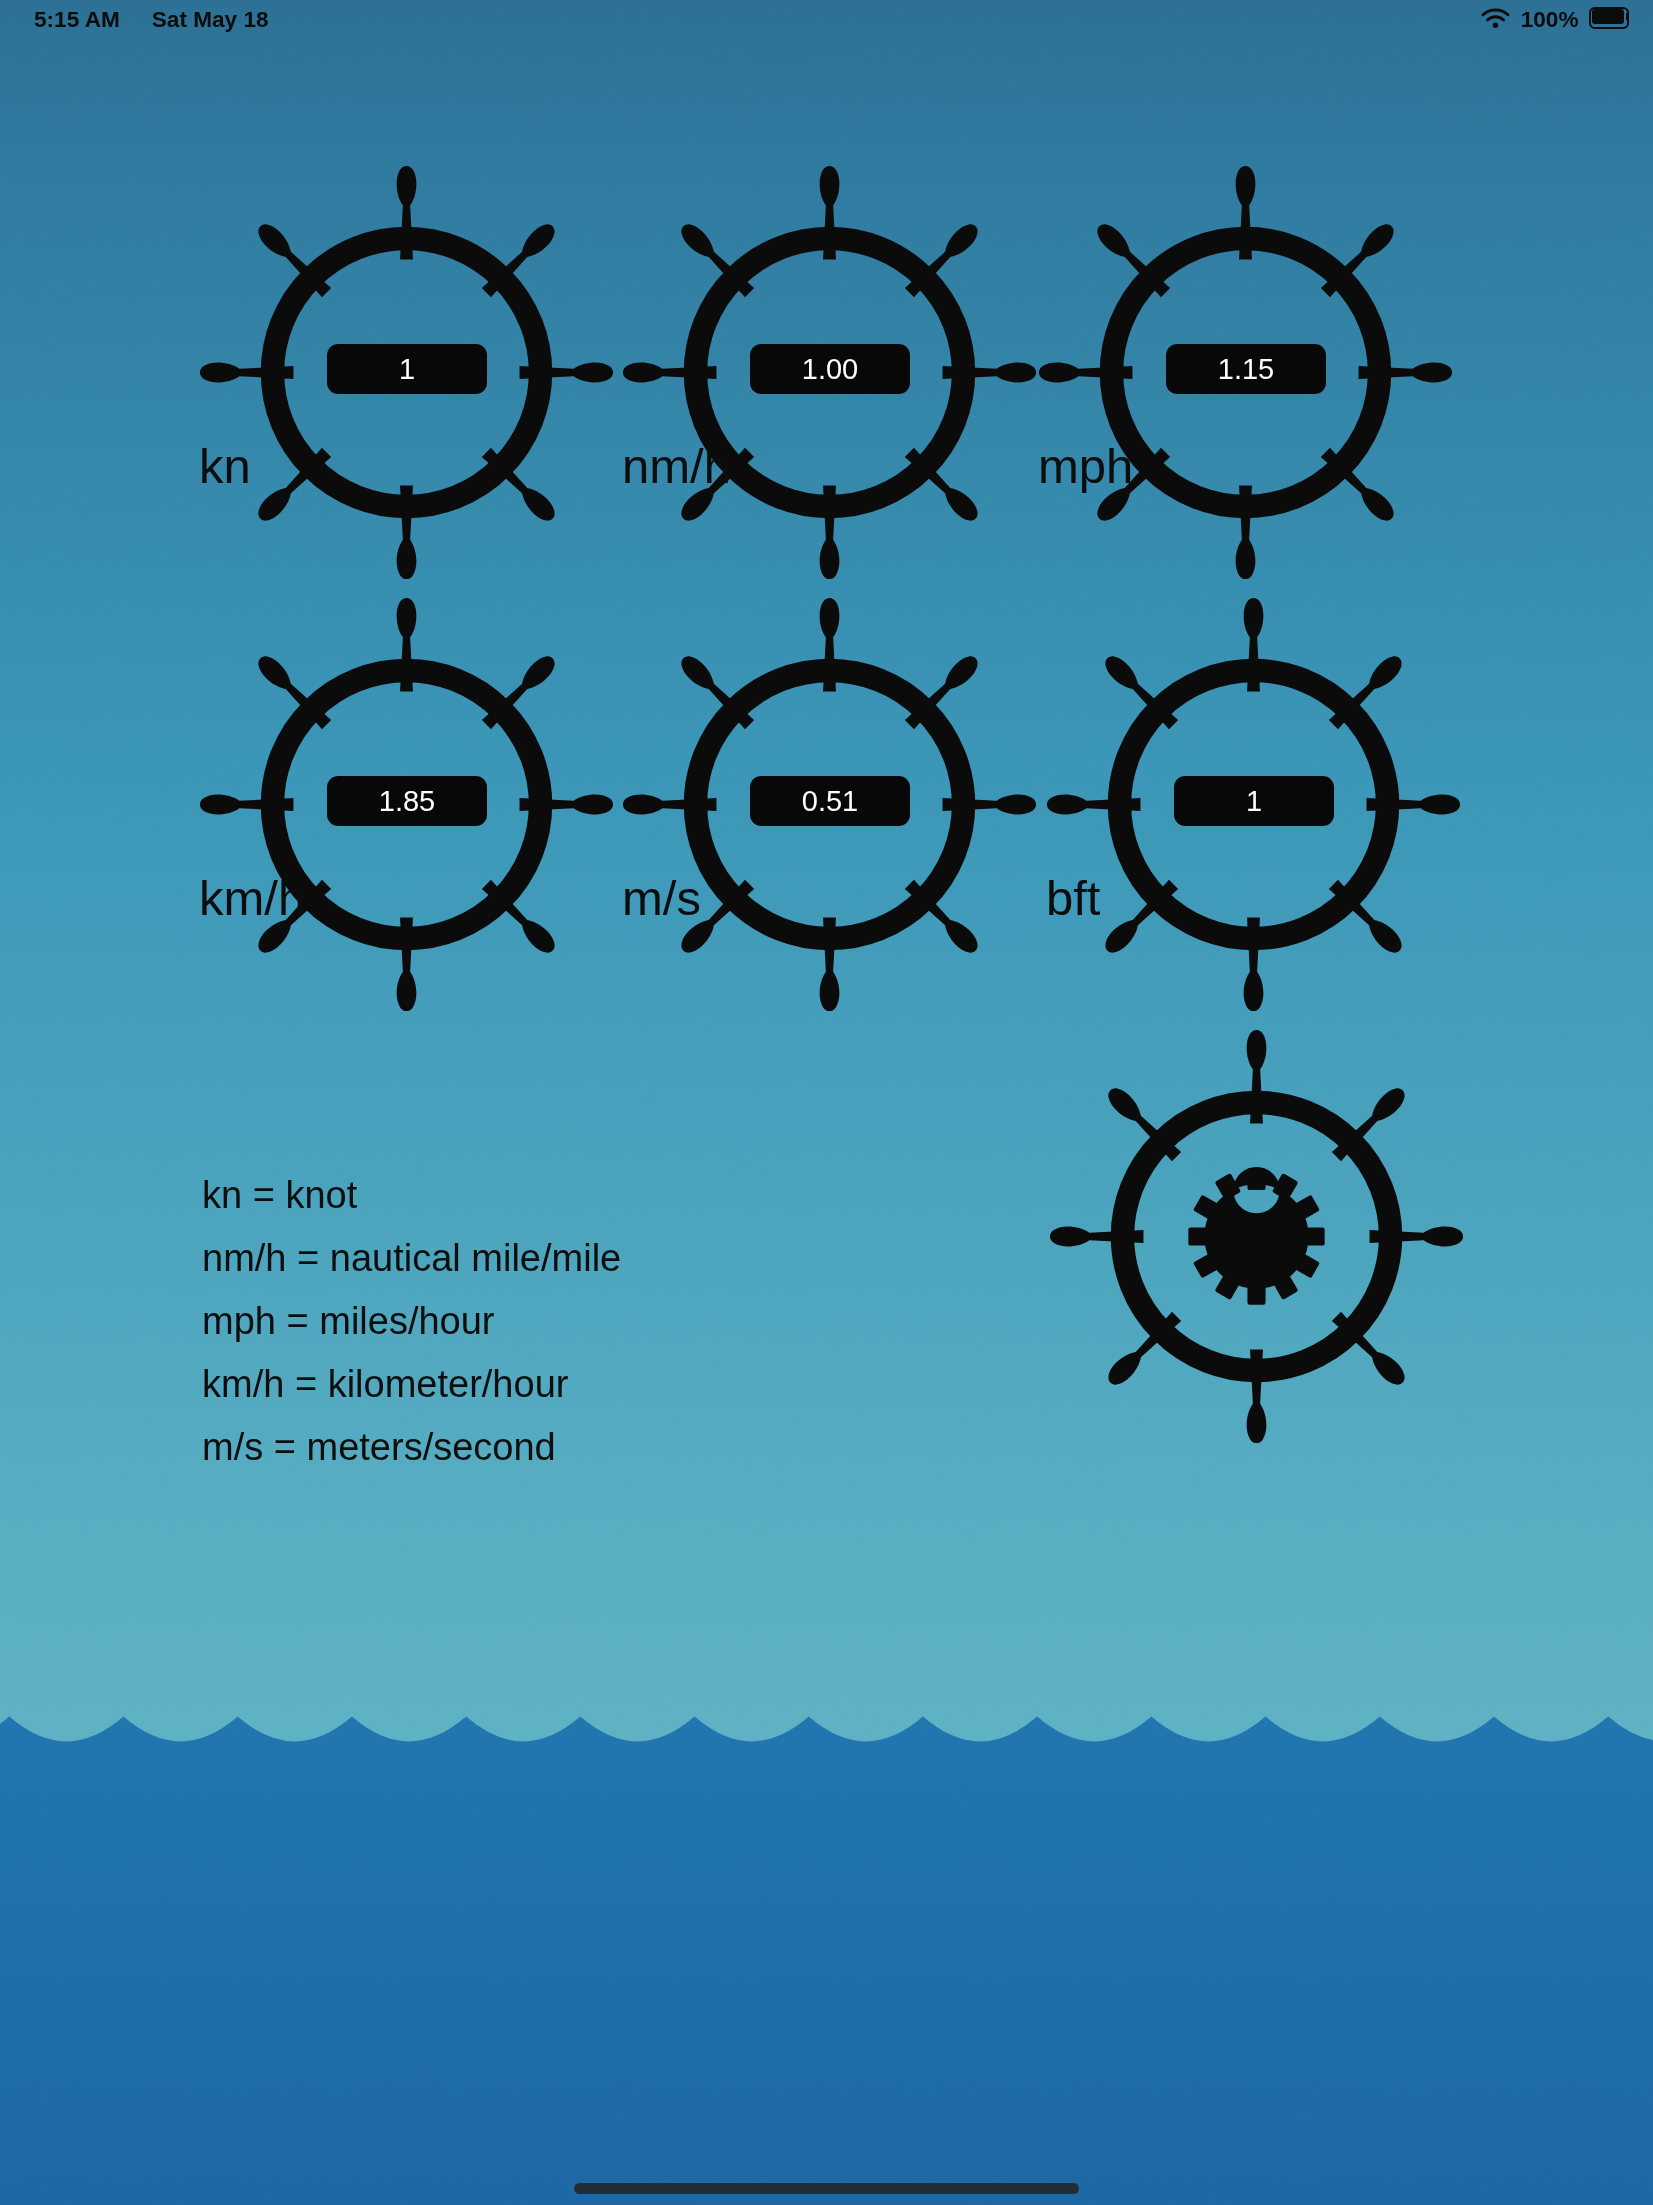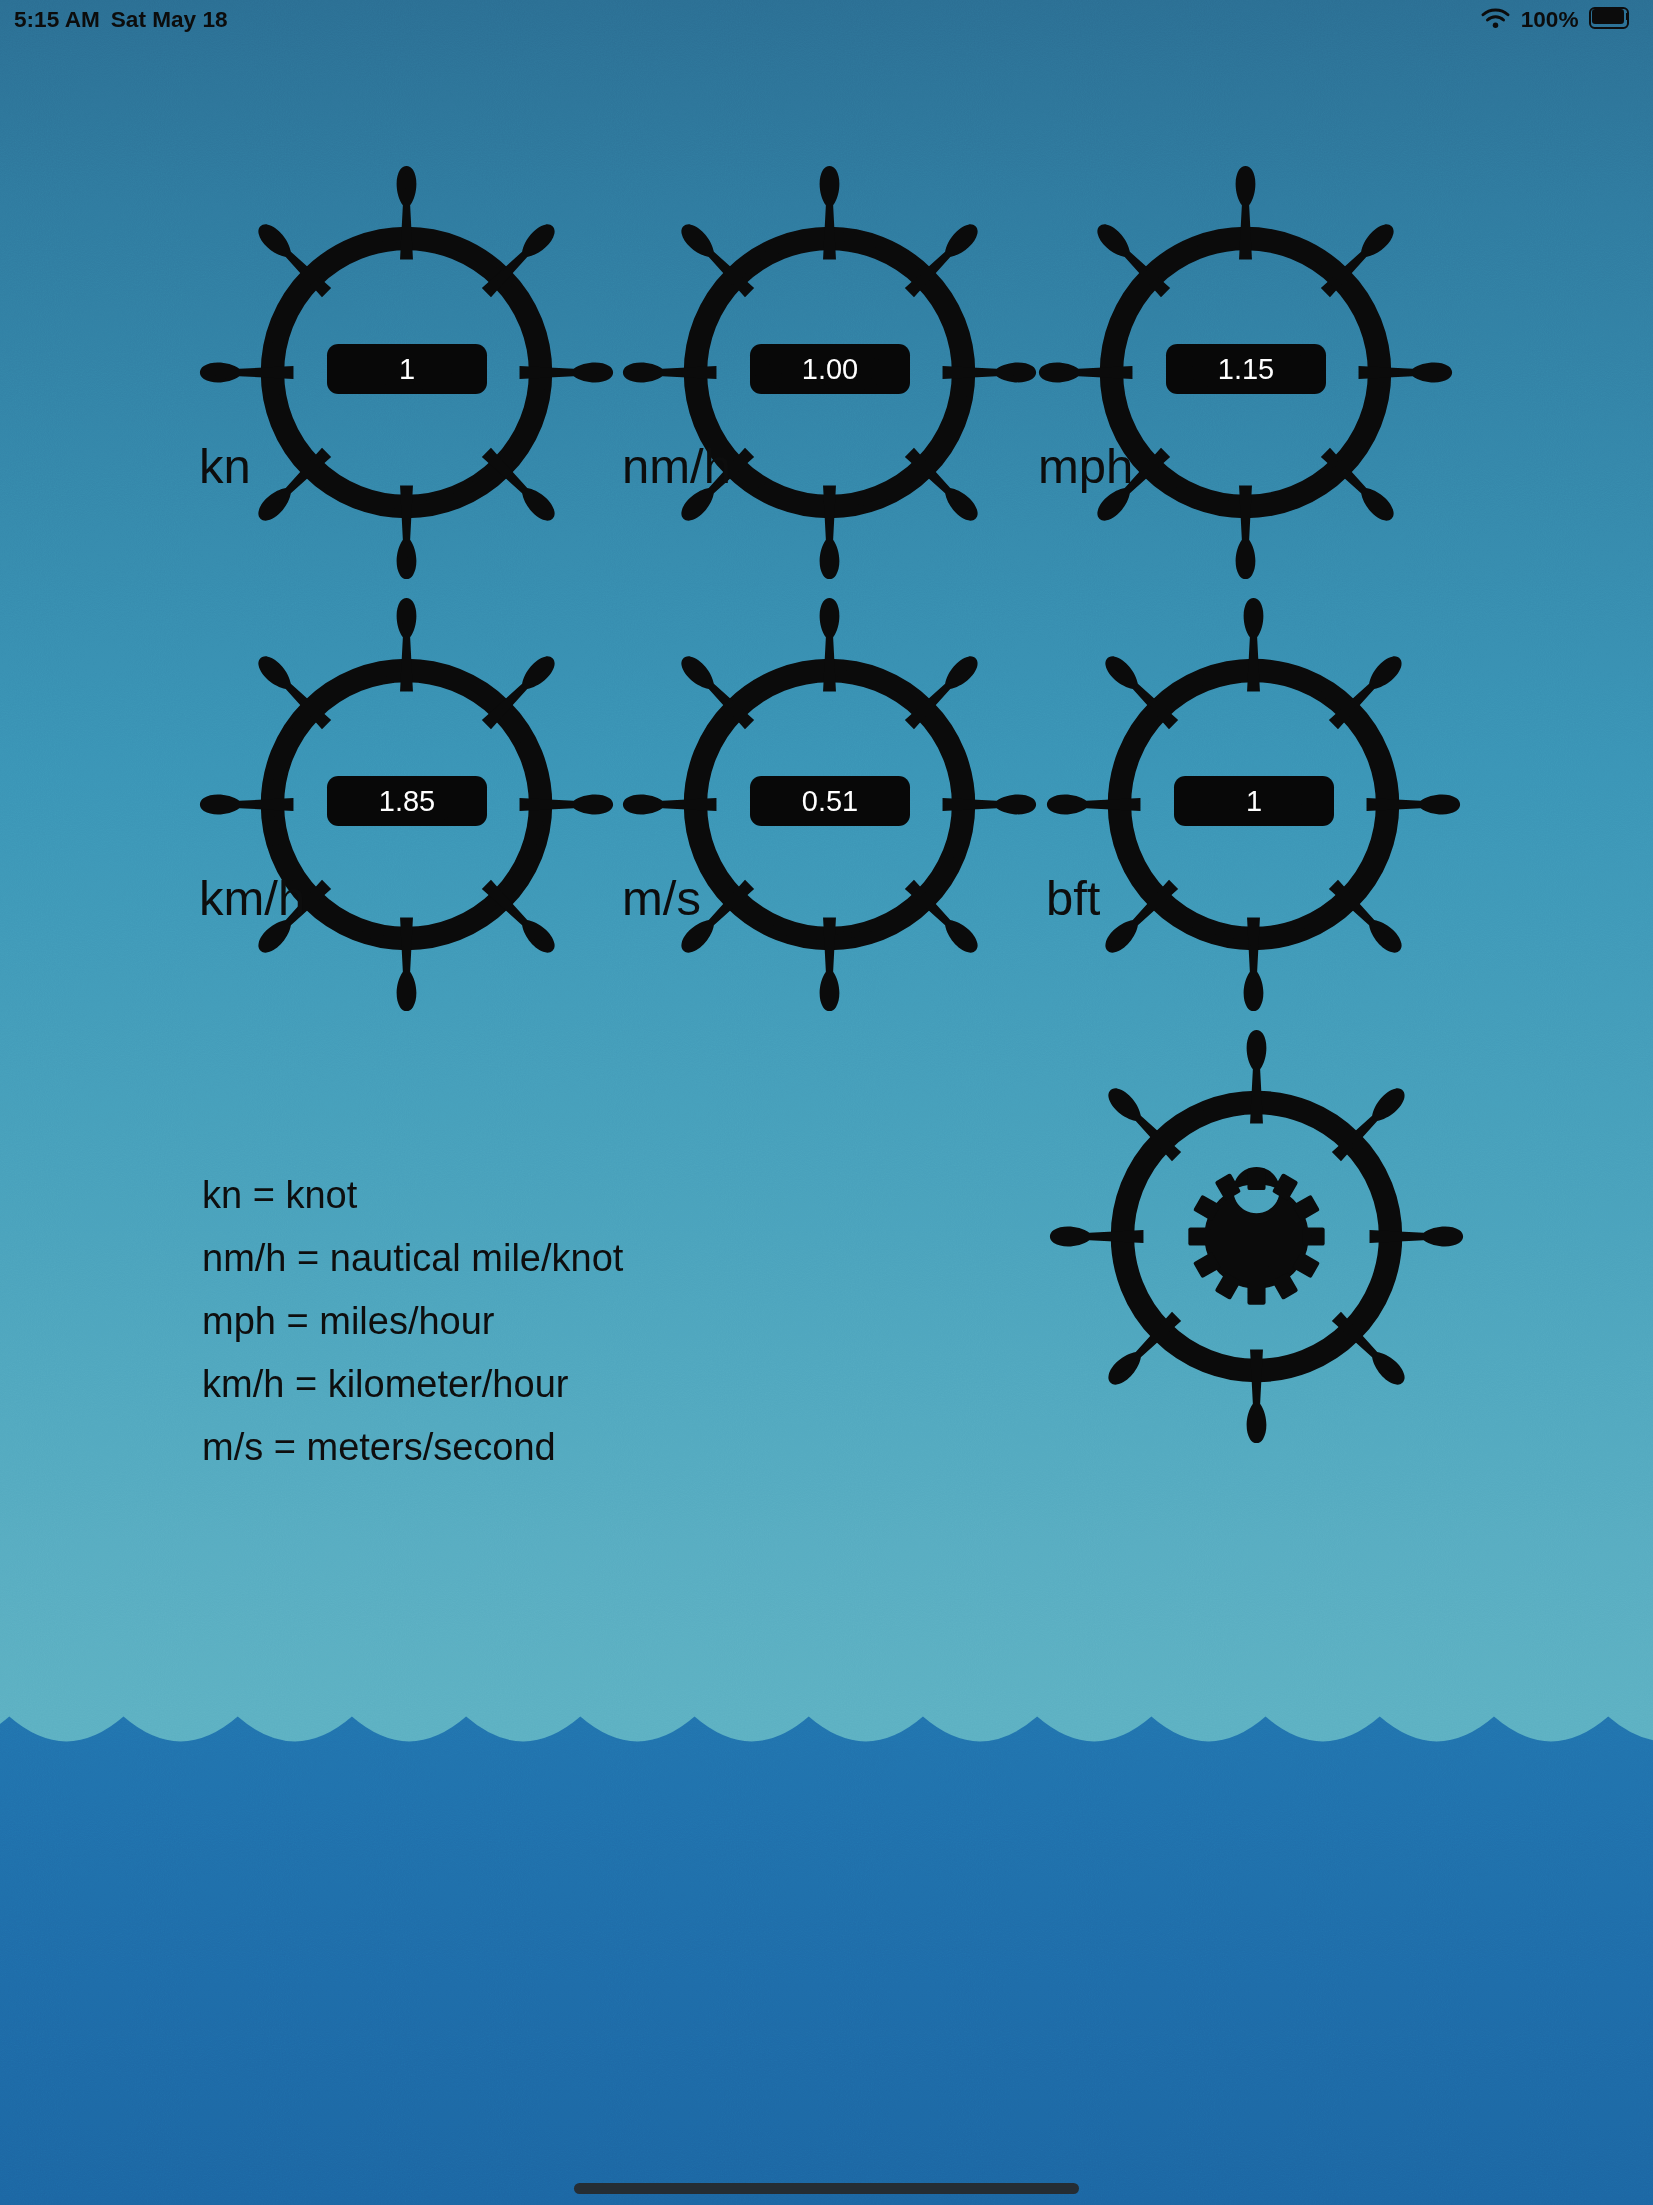--- a/index.html
+++ b/index.html
@@ -15,21 +15,21 @@
     background:linear-gradient(180deg,#2b6e93 0%,#2f7a9f 12%,#3a94b6 45%,#4aa2bc 72%,#57acc1 90%,#5cb0c2 100%);
   }
   .bg-sea{
     left:0;top:1716px;width:1653px;height:489px;
     background:linear-gradient(180deg,#2173ae 0%,#1e6ba8 55%,#1c66a3 100%);
   }
   .wave-svg{left:0;top:1711px;width:1653px;height:40px;}
   .texture{left:0;top:0;width:1653px;height:2205px;opacity:.10;mix-blend-mode:overlay;pointer-events:none;}
   
   .status-bar{left:0;top:0;width:1653px;height:36px;color:#0b0b0b;font-size:22.6px;font-weight:600;}
-  .sb-left{position:absolute;left:14px;top:6.5px;display:flex;gap:11px;align-items:flex-end;}
+  .sb-left{position:absolute;left:34px;top:6.5px;display:flex;gap:32px;align-items:flex-end;}
   .sb-right{position:absolute;right:24px;top:6.5px;display:flex;gap:10.5px;align-items:flex-start;}
   .battery{position:relative;width:40px;height:19.4px;}
   .battery .shell{position:absolute;left:0;top:0;width:36px;height:18px;border:2px solid #0b0b0b;border-radius:5.7px;}
   .battery .fill{position:absolute;left:2.8px;top:2.8px;width:32px;height:14.5px;background:#0b0b0b;border-radius:3.2px;}
   .battery .nub{position:absolute;right:0;top:6px;width:3.2px;height:7.3px;background:#0b0b0b;border-radius:0 2.4px 2.4px 0;}
   
   .wheel-unit{width:415px;height:415px;}
   .helm-svg{position:absolute;left:0;top:0;width:415px;height:415px;}
   .value-box{
     position:absolute;left:128px;top:179px;width:160px;height:50px;
@@ -167,21 +167,21 @@
   <svg class="helm-svg" viewBox="-257 -257 514 514">
       <use href="#helm"></use>
     </svg>
   <svg class="gear-svg" viewBox="-100 -100 200 200">
       <use href="#gear"></use>
     </svg>
 </div>
 
 <div class="abs legend">
   <div>kn = knot</div>
-  <div>nm/h = nautical mile/knot</div>
+  <div>nm/h = nautical mile/mile</div>
   <div>mph = miles/hour</div>
   <div>km/h = kilometer/hour</div>
   <div>m/s = meters/second</div>
 </div>
 
 <svg class="abs texture" viewBox="0 0 2048 2732" width="1653" height="2205">
   <filter id="noise">
     <feTurbulence type="fractalNoise" baseFrequency="0.8" numOctaves="1" stitchTiles="stitch"></feTurbulence>
     <feColorMatrix type="saturate" values="0"></feColorMatrix>
   </filter>

